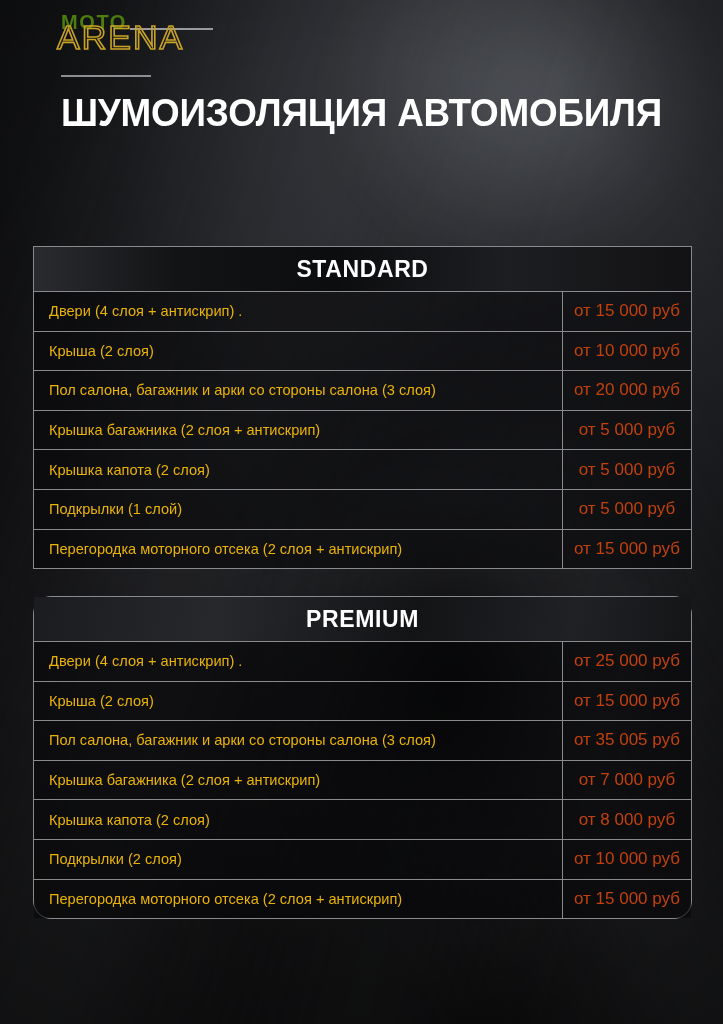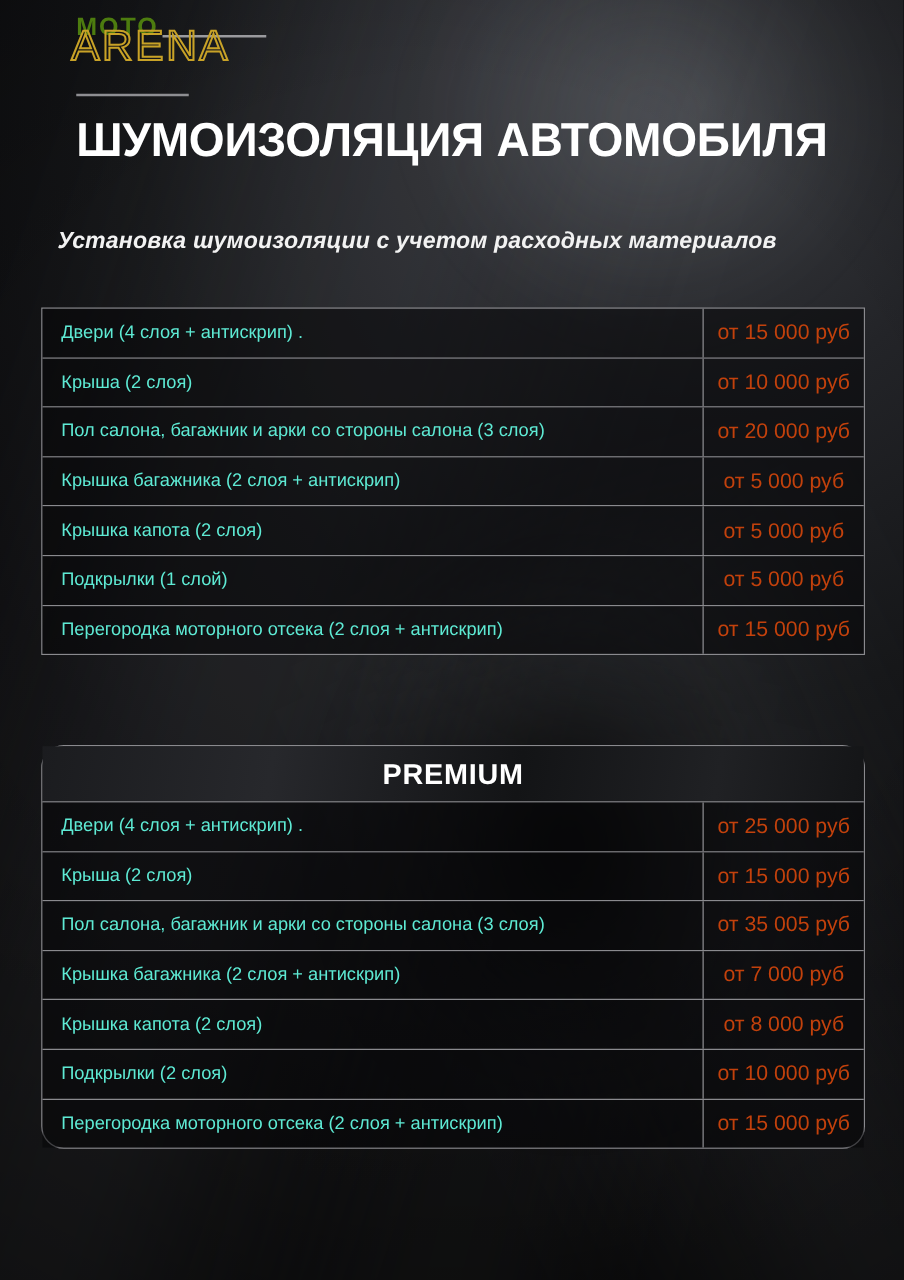--- a/index.html
+++ b/index.html
@@ -199,21 +199,21 @@
   .table-row:last-child { border-bottom: none; }
 
   .cell-service {
     flex: 0 0 529px;
     width: 529px;
     box-sizing: border-box;
     padding-left: 15px;
     display: flex;
     align-items: center;
     border-right: 1px solid #8a8a8e;
-    color: #5eead4;
+    color: #eab308;
     font-size: 14.6px;
     font-weight: 400;
     font-family: "Liberation Sans", sans-serif;
     white-space: nowrap;
   }
   .cell-price {
     flex: 1 1 auto;
     box-sizing: border-box;
     display: flex;
     align-items: center;
@@ -241,23 +241,25 @@
   <div class="content">
 
     <div class="logo">
       <div class="logo-moto">MOTO</div>
       <div class="logo-rule-top"></div>
       <div class="logo-arena">ARENA</div>
       <div class="logo-rule-bottom"></div>
     </div>
 
     <div class="title">ШУМОИЗОЛЯЦИЯ АВТОМОБИЛЯ</div>
-    <div class="subtitle">Установка шумоизоляции с учетом расходных материалов</div>
 
     <div class="pricing-table table-standard">
+      <div class="table-head">
+        <span class="table-head-label">STANDARD</span>
+      </div>
       <div class="table-row">
         <div class="cell-service">Двери (4 слоя + антискрип) .</div>
         <div class="cell-price">от 15 000 руб</div>
       </div>
       <div class="table-row">
         <div class="cell-service">Крыша (2 слоя)</div>
         <div class="cell-price">от 10 000 руб</div>
       </div>
       <div class="table-row">
         <div class="cell-service">Пол салона, багажник и арки со стороны салона (3 слоя)</div>

